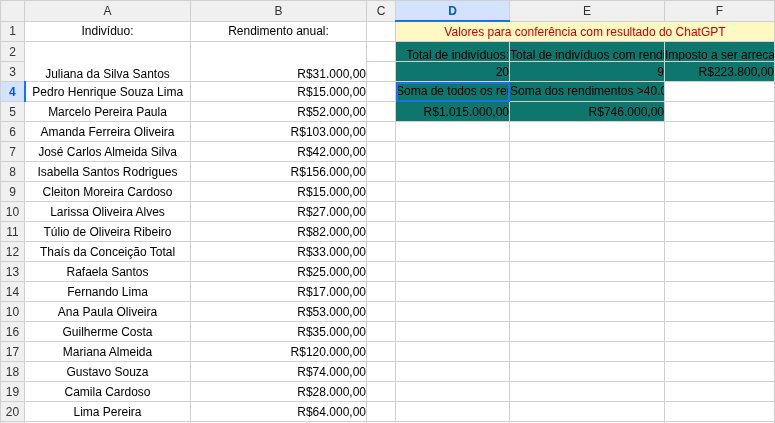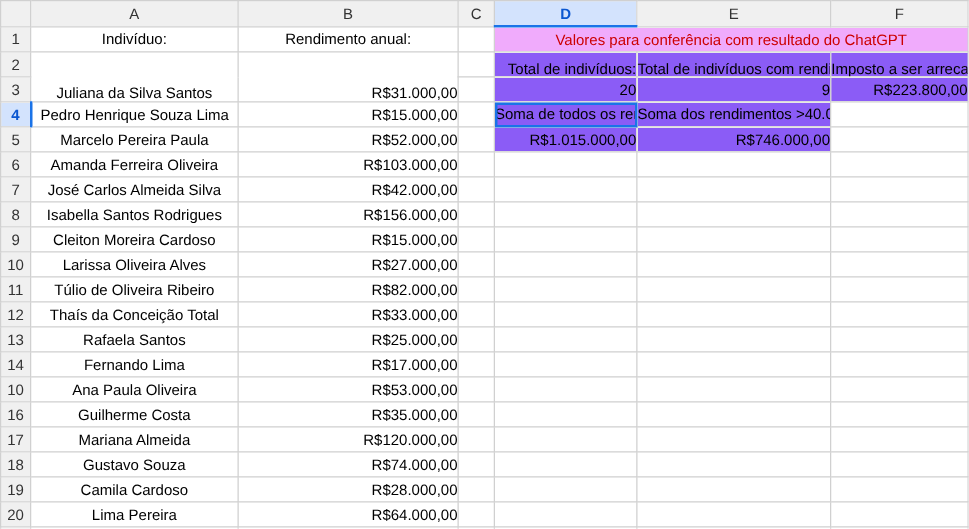--- a/index.html
+++ b/index.html
@@ -71,24 +71,24 @@
   .cell {
     padding: 0 3px;
   }
   .cell.left { text-align: center; }
   .cell.right { text-align: right; }
   .big {
     font-size: 15px;
   }
   .b { font-weight: bold; }
   .yellow {
-    background: #8b5cf6;
+    background: #0f766e;
   }
   .title-cell {
-    background: #f0abfc;
+    background: #fef9c3;
     color: #cc0000;
     font-weight: bold;
     text-align: center;
     font-size: 12.5px;
   }
   .thickbox {
     border: 1px solid #999999;
   }
   .selected {
     outline: 2px solid #1a73e8;

